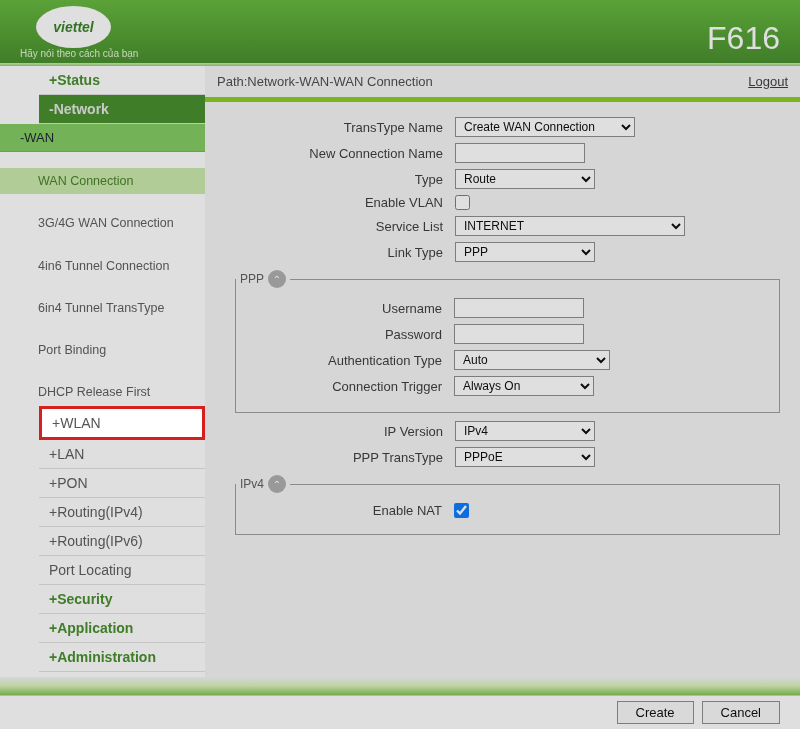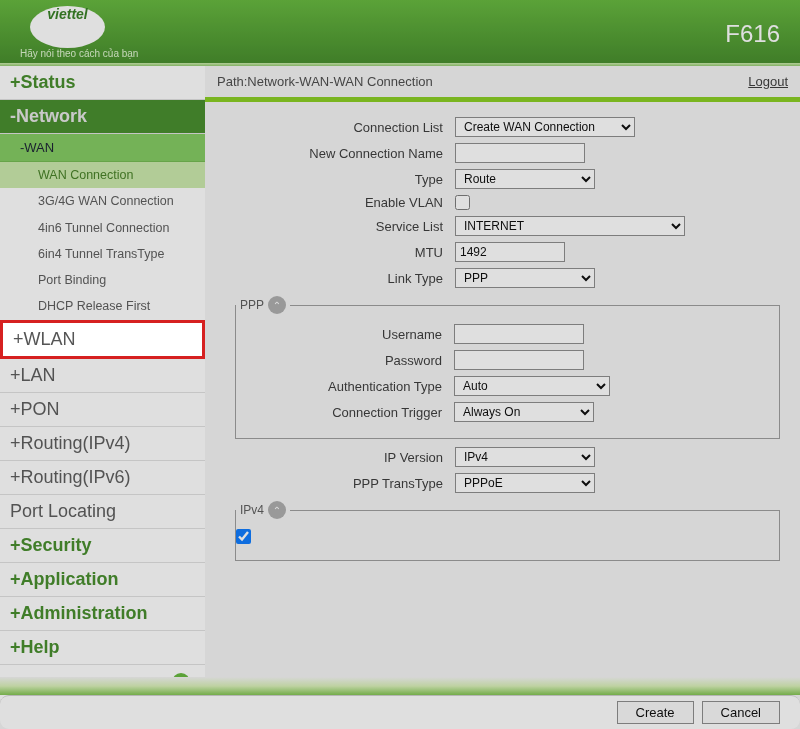--- a/index.html
+++ b/index.html
@@ -1,32 +1,32 @@
 <!DOCTYPE html>
 <html><head>
 <meta charset="utf-8">
 <style>
 * { box-sizing: border-box; margin: 0; padding: 0; }
 body { font-family: Arial, sans-serif; font-size: 13px; width: 800px; height: 729px; background: #f5f5f5; position: relative; }
 .overlay { position: absolute; inset: 0; background: rgba(80,80,80,0.18); pointer-events: none; z-index: 100; }
 
 .header { height: 63px; background: linear-gradient(to bottom, #5eb534 0%, #4a9a28 60%, #3d8821 100%); position: relative; color: #fff; }
-.logo { position: absolute; left: 30px; top: 6px; width: 75px; height: 42px; background: #fff; border-radius: 50%; display: flex; justify-content: center; }
+.logo { position: absolute; left: 36px; top: 6px; width: 75px; height: 42px; background: #fff; border-radius: 50%; display: flex; align-items: center; justify-content: center; }
 .logo-text { color: #2d7a1a; font-weight: bold; font-size: 14px; font-style: italic; }
 .slogan { position: absolute; left: 20px; bottom: 4px; font-size: 10px; color: #dff5d0; margin-top: 32px; }
-.model { position: absolute; right: 20px; top: 20px; font-size: 24px; color: #fff; font-weight: 300; }
+.model { position: absolute; right: 20px; top: 20px; font-size: 32px; color: #fff; font-weight: 300; }
 .header-border { height: 3px; background: linear-gradient(to bottom, #c8e8a8, #8fc96a); }
 
 .container { display: flex; }
 .sidebar { width: 205px; background: #fff; }
-.sidebar-item { padding: 6px 10px; border-bottom: 1px solid #e0e0e0; color: #555; cursor: pointer; font-size: 18px; }
+.sidebar-item { padding: 6px 10px; border-bottom: 1px solid #e0e0e0; color: #555; cursor: pointer; font-size: 14px; margin-left: 39px; }
 .sidebar-item.top { color: #3d8821; font-weight: bold; }
 .sidebar-item.active-section { background: #3d8821; color: #e5e5e5; font-weight: bold; }
 .sidebar-sub { padding: 6px 10px 6px 20px; background: #7dc85a; color: #0f172a; border-bottom: 1px solid #6db749; cursor: pointer; }
-.sidebar-subsub { padding: 5px 10px 5px 38px; color: #555; cursor: pointer; font-size: 12.5px; line-height: 1.3; }
+.sidebar-subsub { padding: 5px 10px 5px 38px; color: #555; cursor: pointer; font-size: 12.5px; line-height: 1.3; margin-top: 16px; }
 .sidebar-subsub.active { background: #c8e8a8; color: #3d7a1a; }
 .sidebar-item.highlight-box { background: #fff; border: 3px solid #d62020; position: relative; z-index: 200; }
 .help-icon { text-align: right; padding: 8px 15px; }
 .help-circle { display: inline-block; width: 18px; height: 18px; background: #5eb534; color: #fff; border-radius: 50%; text-align: center; line-height: 18px; font-size: 12px; }
 
 .content { flex: 1; padding: 0; }
 .path-bar { padding: 8px 12px; border-bottom: 5px solid #84cc16; display: flex; justify-content: space-between; color: #444; }
 .logout { text-decoration: underline; color: #333; cursor: pointer; }
 
 .form-area { padding: 15px 20px 10px 20px; }
@@ -35,21 +35,21 @@
 .form-row select, .form-row input[type=text], .form-row input[type=password] { border: 1px solid #888; padding: 1px 4px; font-size: 12px; height: 20px; background: #fff; }
 .form-row input[type=checkbox] { width: 15px; height: 15px; }
 
 fieldset { border: 1px solid #999; margin: 8px 0 8px 10px; padding: 10px 10px 10px 0; position: relative; }
 fieldset legend { padding: 0 4px; color: #555; font-size: 12px; display: flex; align-items: center; gap: 4px; }
 .collapse-icon { width: 18px; height: 18px; background: #aaa; border-radius: 50%; display: inline-flex; align-items: center; justify-content: center; color: #fff; font-size: 10px; }
 fieldset .form-label { width: 218px; }
 
 .button-bar { position: absolute; bottom: 0; left: 0; right: 0; height: 52px; }
 .button-gradient { height: 18px; background: linear-gradient(to bottom, #f5f5f5, #d8f0b5, #7dc24a); }
-.button-row { height: 34px; background: #fff; display: flex; justify-content: flex-end; align-items: center; padding-right: 20px; gap: 8px; border-top: 1px solid #ccc; border-radius: 9px; }
+.button-row { height: 34px; background: #fff; display: flex; justify-content: flex-end; align-items: center; padding-right: 20px; gap: 8px; border-top: 1px solid #ccc; }
 .btn { padding: 3px 18px; border: 1px solid #888; background: #f8f8f8; cursor: pointer; font-size: 13px; }
 </style>
 </head>
 <body>
 
 <div class="header">
   <div class="logo">
     <span class="logo-text">viettel</span>
   </div>
   <div class="slogan">Hãy nói theo cách của bạn</div>
@@ -84,42 +84,38 @@
   </div>
 
   <div class="content">
     <div class="path-bar">
       <span>Path:Network-WAN-WAN Connection</span>
       <span class="logout">Logout</span>
     </div>
 
     <div class="form-area">
       <div class="form-row">
-        <div class="form-label">Connection List</div>
+        <div class="form-label">TransType Name</div>
         <select style="width:180px"><option>Create WAN Connection</option></select>
       </div>
       <div class="form-row">
         <div class="form-label">New Connection Name</div>
         <input type="text" style="width: 130px;" value="">
       </div>
       <div class="form-row">
         <div class="form-label">Type</div>
         <select style="width:140px"><option>Route</option></select>
       </div>
       <div class="form-row">
         <div class="form-label">Enable VLAN</div>
         <input type="checkbox" style="">
       </div>
       <div class="form-row">
         <div class="form-label">Service List</div>
         <select style="width:230px"><option>INTERNET</option></select>
-      </div>
-      <div class="form-row">
-        <div class="form-label">MTU</div>
-        <input type="text" style="width: 110px;" value="1492">
       </div>
       <div class="form-row">
         <div class="form-label">Link Type</div>
         <select style="width:140px"><option>PPP</option></select>
       </div>
 
       <fieldset>
         <legend>
           <span>PPP</span>
           <span class="collapse-icon">⌃</span>
@@ -150,20 +146,21 @@
         <div class="form-label">PPP TransType</div>
         <select style="width:140px"><option>PPPoE</option></select>
       </div>
 
       <fieldset>
         <legend>
           <span>IPv4</span>
           <span class="collapse-icon">⌃</span>
         </legend>
         <div class="form-row">
+          <div class="form-label">Enable NAT</div>
           <input type="checkbox" checked="" style="">
         </div>
       </fieldset>
     </div>
   </div>
 </div>
 
 <div class="button-bar">
   <div class="button-gradient"></div>
   <div class="button-row">

